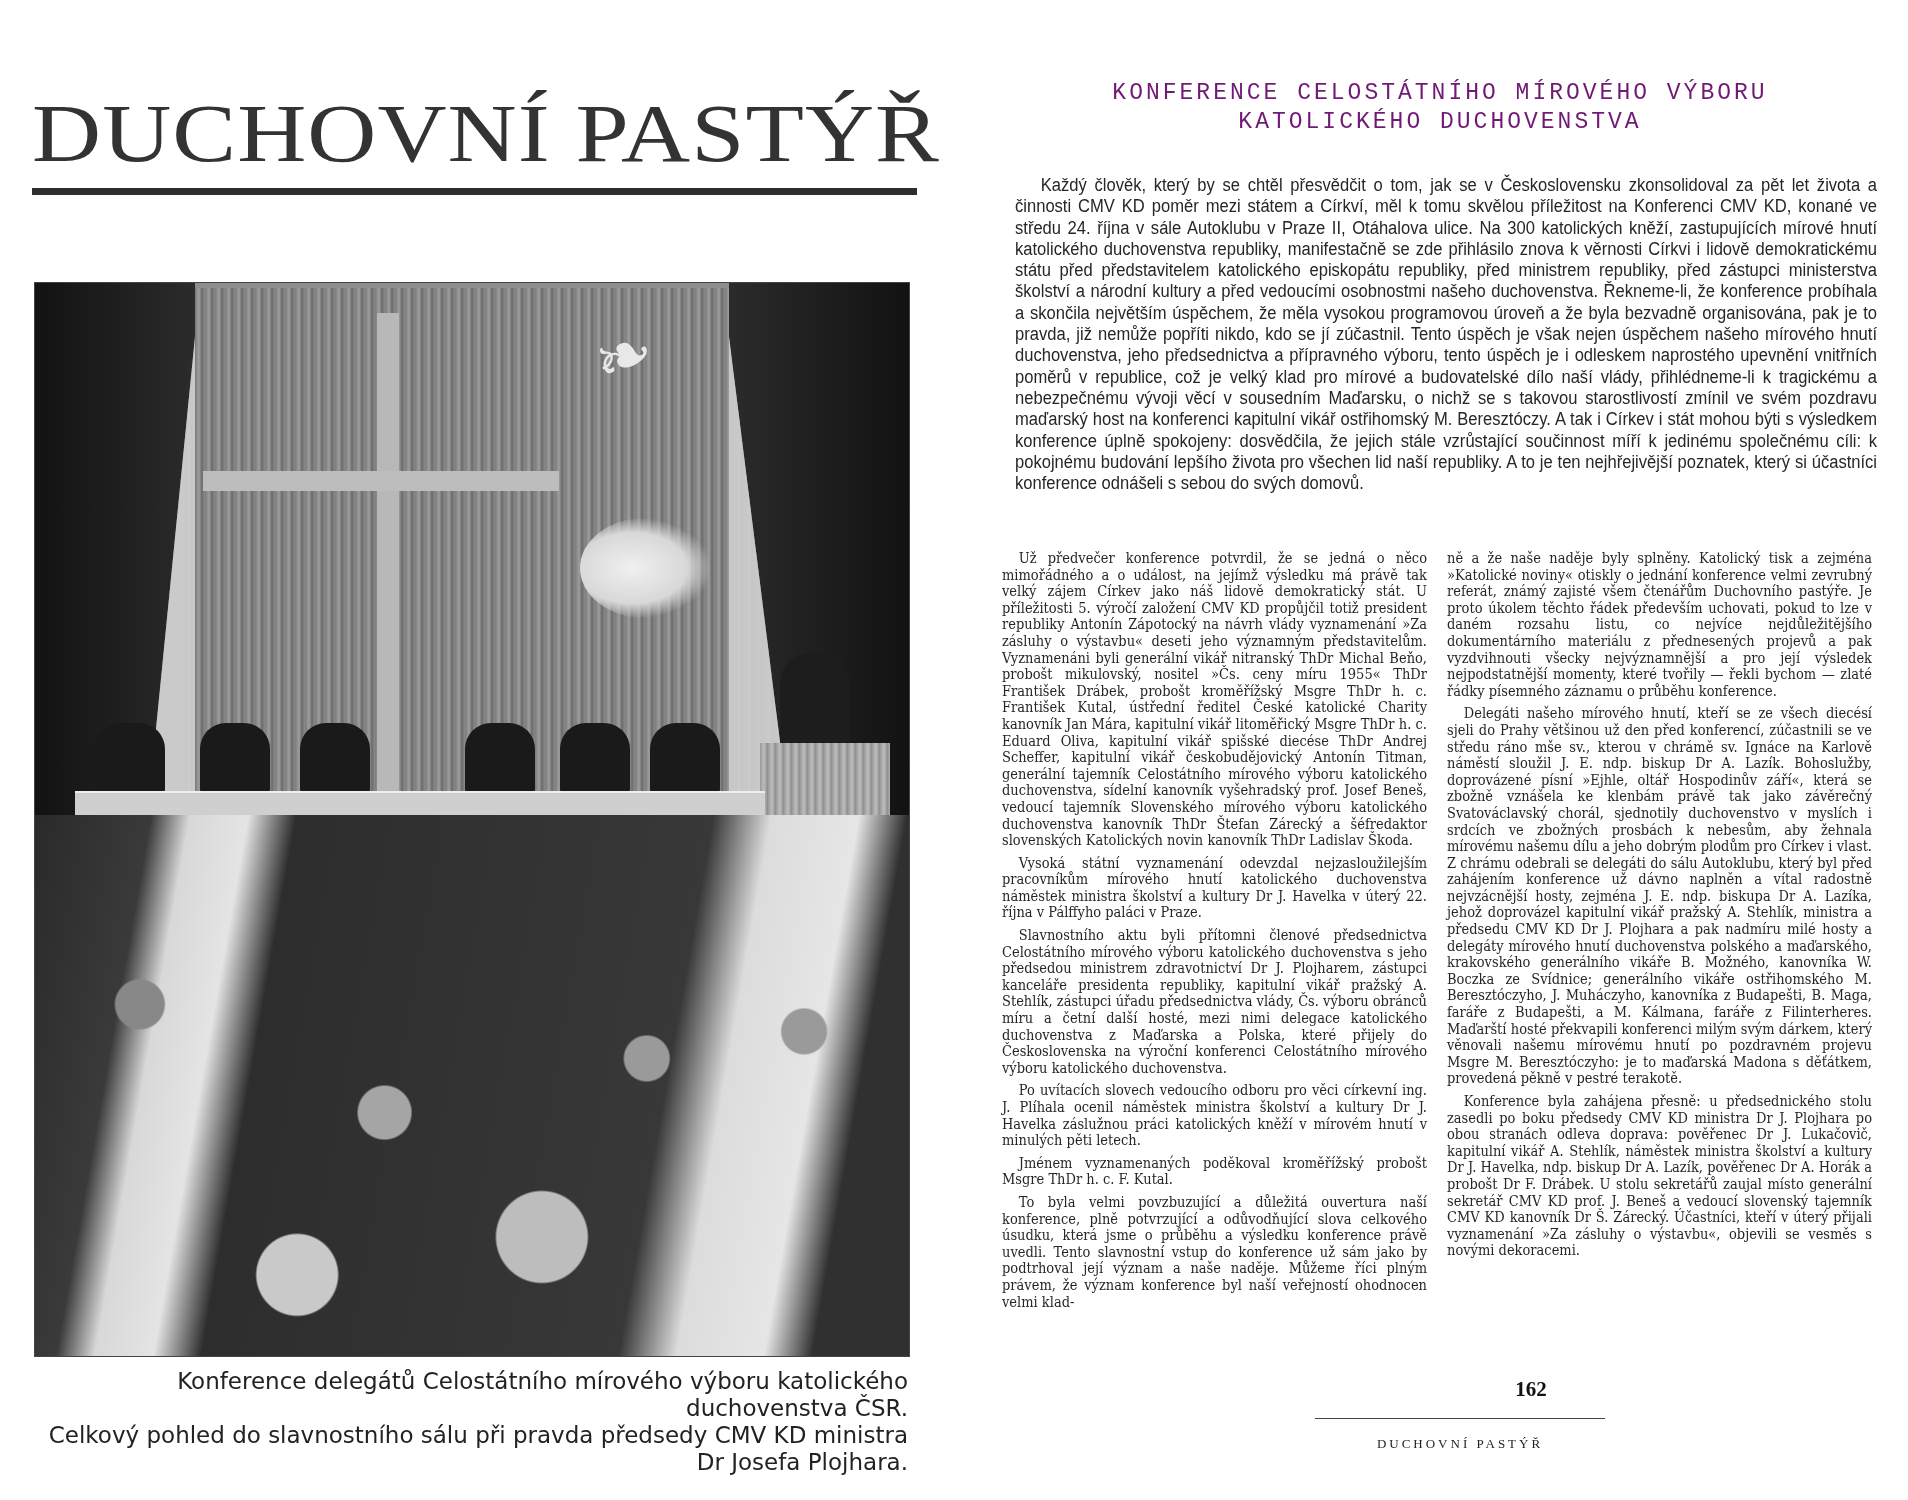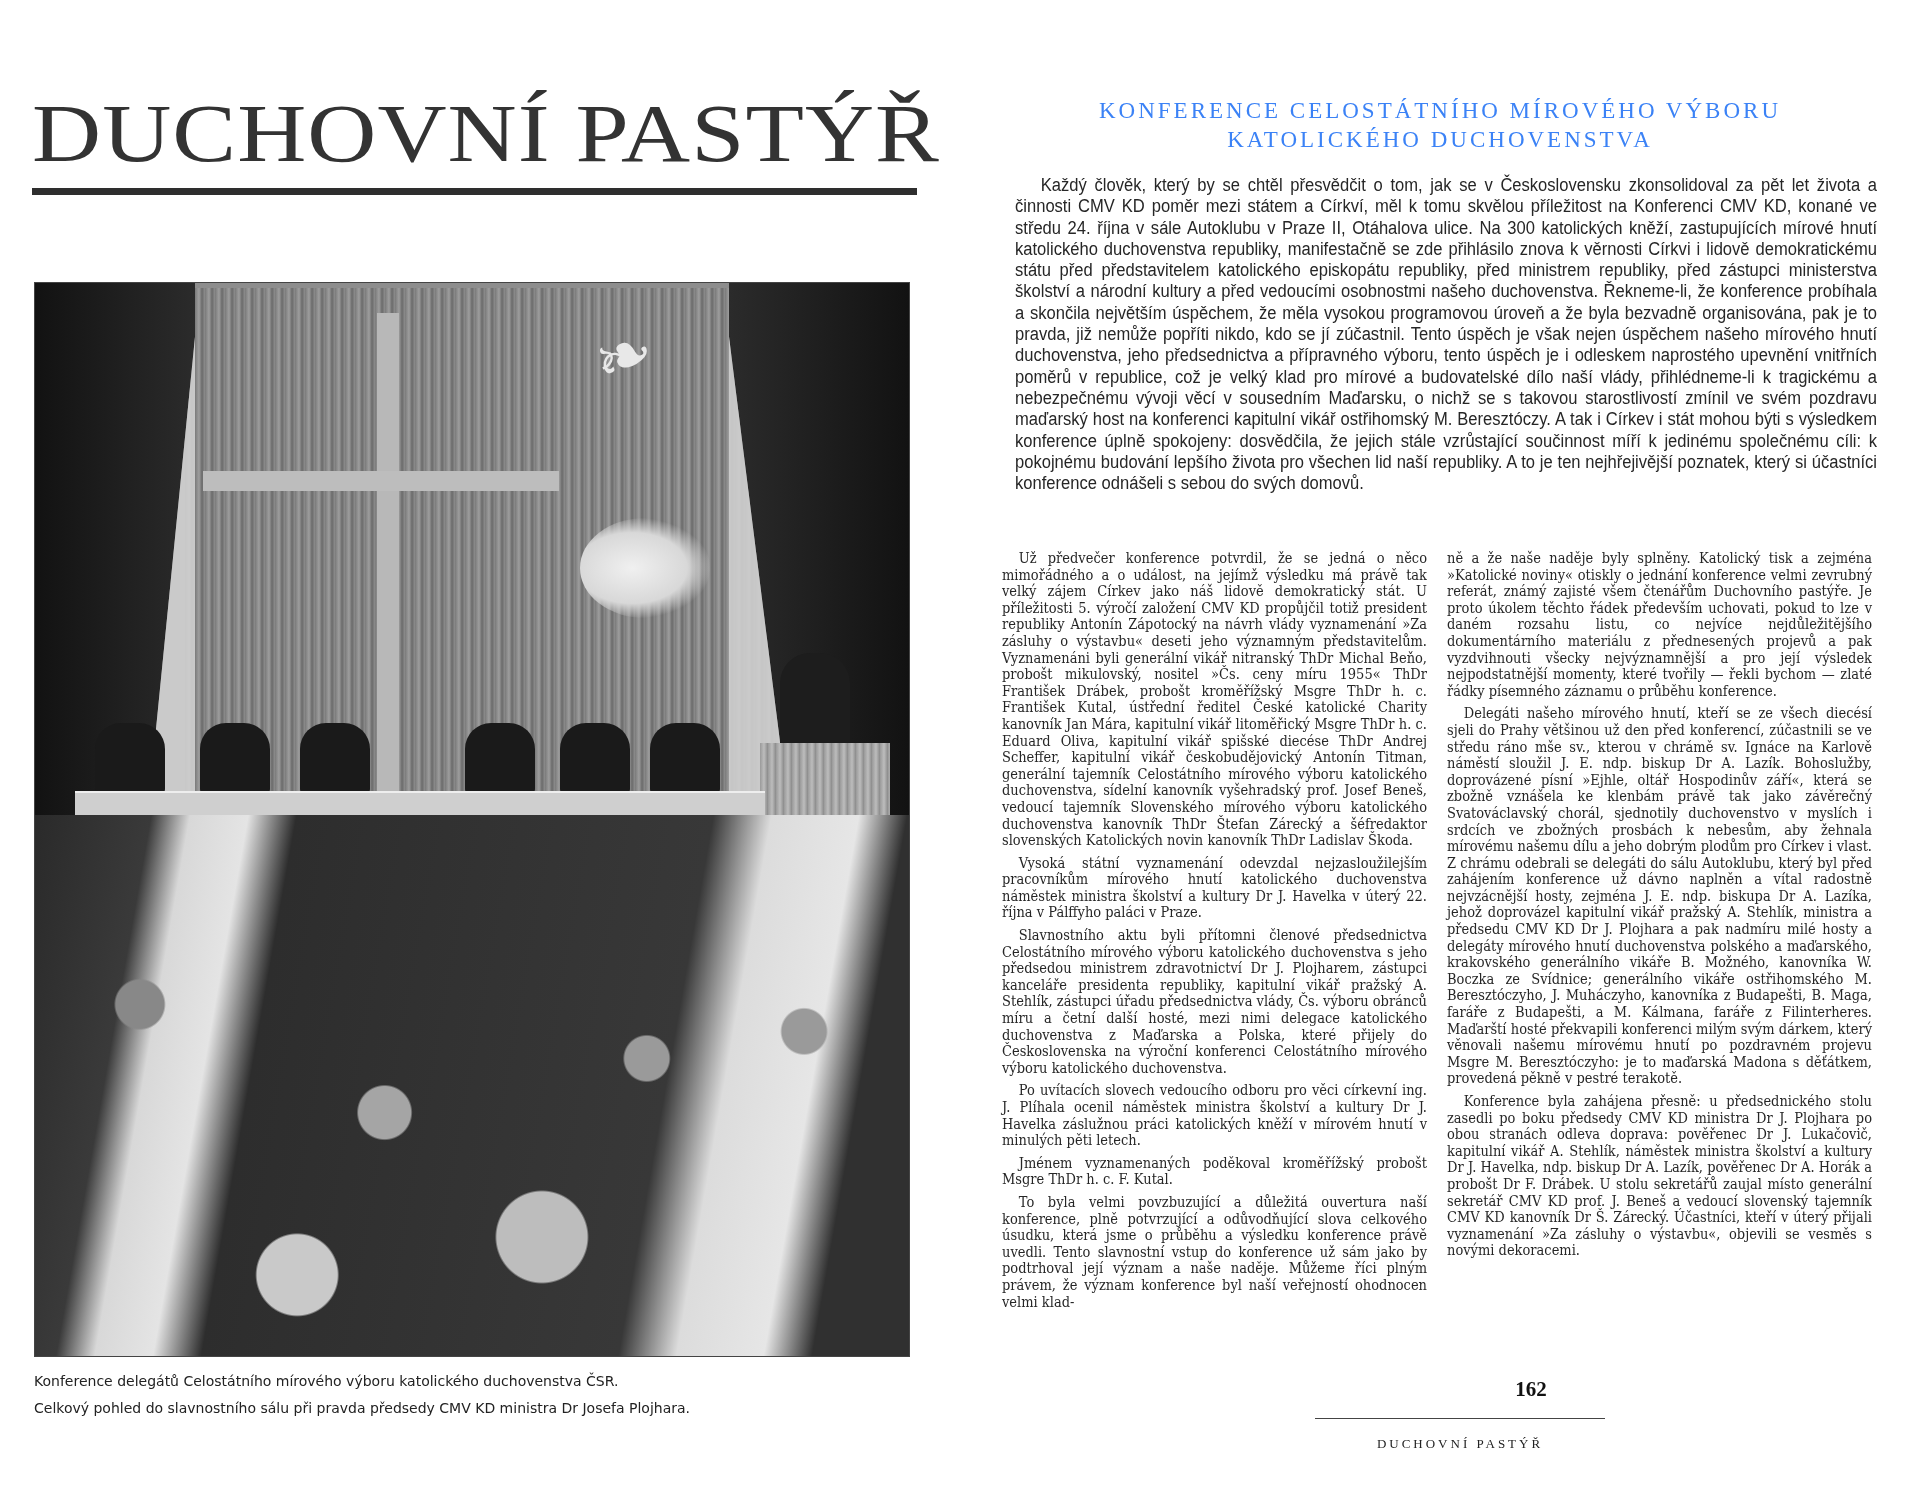--- a/index.html
+++ b/index.html
@@ -41,28 +41,28 @@
       radial-gradient(circle at 30% 85%, #c9c9c9 0 40px, transparent 42px),
       radial-gradient(circle at 58% 78%, #bdbdbd 0 45px, transparent 47px),
       radial-gradient(circle at 40% 55%, #a5a5a5 0 26px, transparent 28px),
       radial-gradient(circle at 70% 45%, #9a9a9a 0 22px, transparent 24px),
       radial-gradient(circle at 12% 35%, #888 0 24px, transparent 26px),
       radial-gradient(circle at 88% 40%, #9a9a9a 0 22px, transparent 24px),
       linear-gradient(100deg, #2a2a2a 0%, #3a3a3a 12%, #d8d8d8 16%, #e4e4e4 22%, #2d2d2d 27%, #383838 70%, #dcdcdc 76%, #e6e6e6 85%, #303030 90%);
   }
 
   .caption {
-    position: absolute; left: 34px; top: 1368px; width: 874px; text-align: left;
-    font-family: "DejaVu Sans", sans-serif; font-size: 14px; line-height: 27px; color: #222;
+    position: absolute; left: 34px; top: 1368px; width: 874px; text-align: right;
+    font-family: "DejaVu Sans", sans-serif; font-size: 23px; line-height: 27px; color: #222;
   }
 
   
   .article-title {
-    position: absolute; left: 1000px; top: 96px; width: 880px; text-align: center;
-    font-family: Liberation Serif, serif; font-size: 23px; letter-spacing: 3px; line-height: 29px; color: #3b82f6;
+    position: absolute; left: 1000px; top: 79px; width: 880px; text-align: center;
+    font-family: Liberation Mono, monospace; font-size: 23px; letter-spacing: 3px; line-height: 29px; color: #701a75;
   }
   .lead {
     position: absolute; left: 1015px; top: 175px; width: 862px;
     font-family: "Liberation Sans", sans-serif; font-size: 18px; line-height: 21.3px; text-align: justify;
     color: #262626; transform-origin: left top; transform: scaleX(0.92); width: 937px;
   }
   .lead p { margin: 0; text-indent: 28px; }
 
   .col {
     position: absolute; top: 550px; width: 425px;

